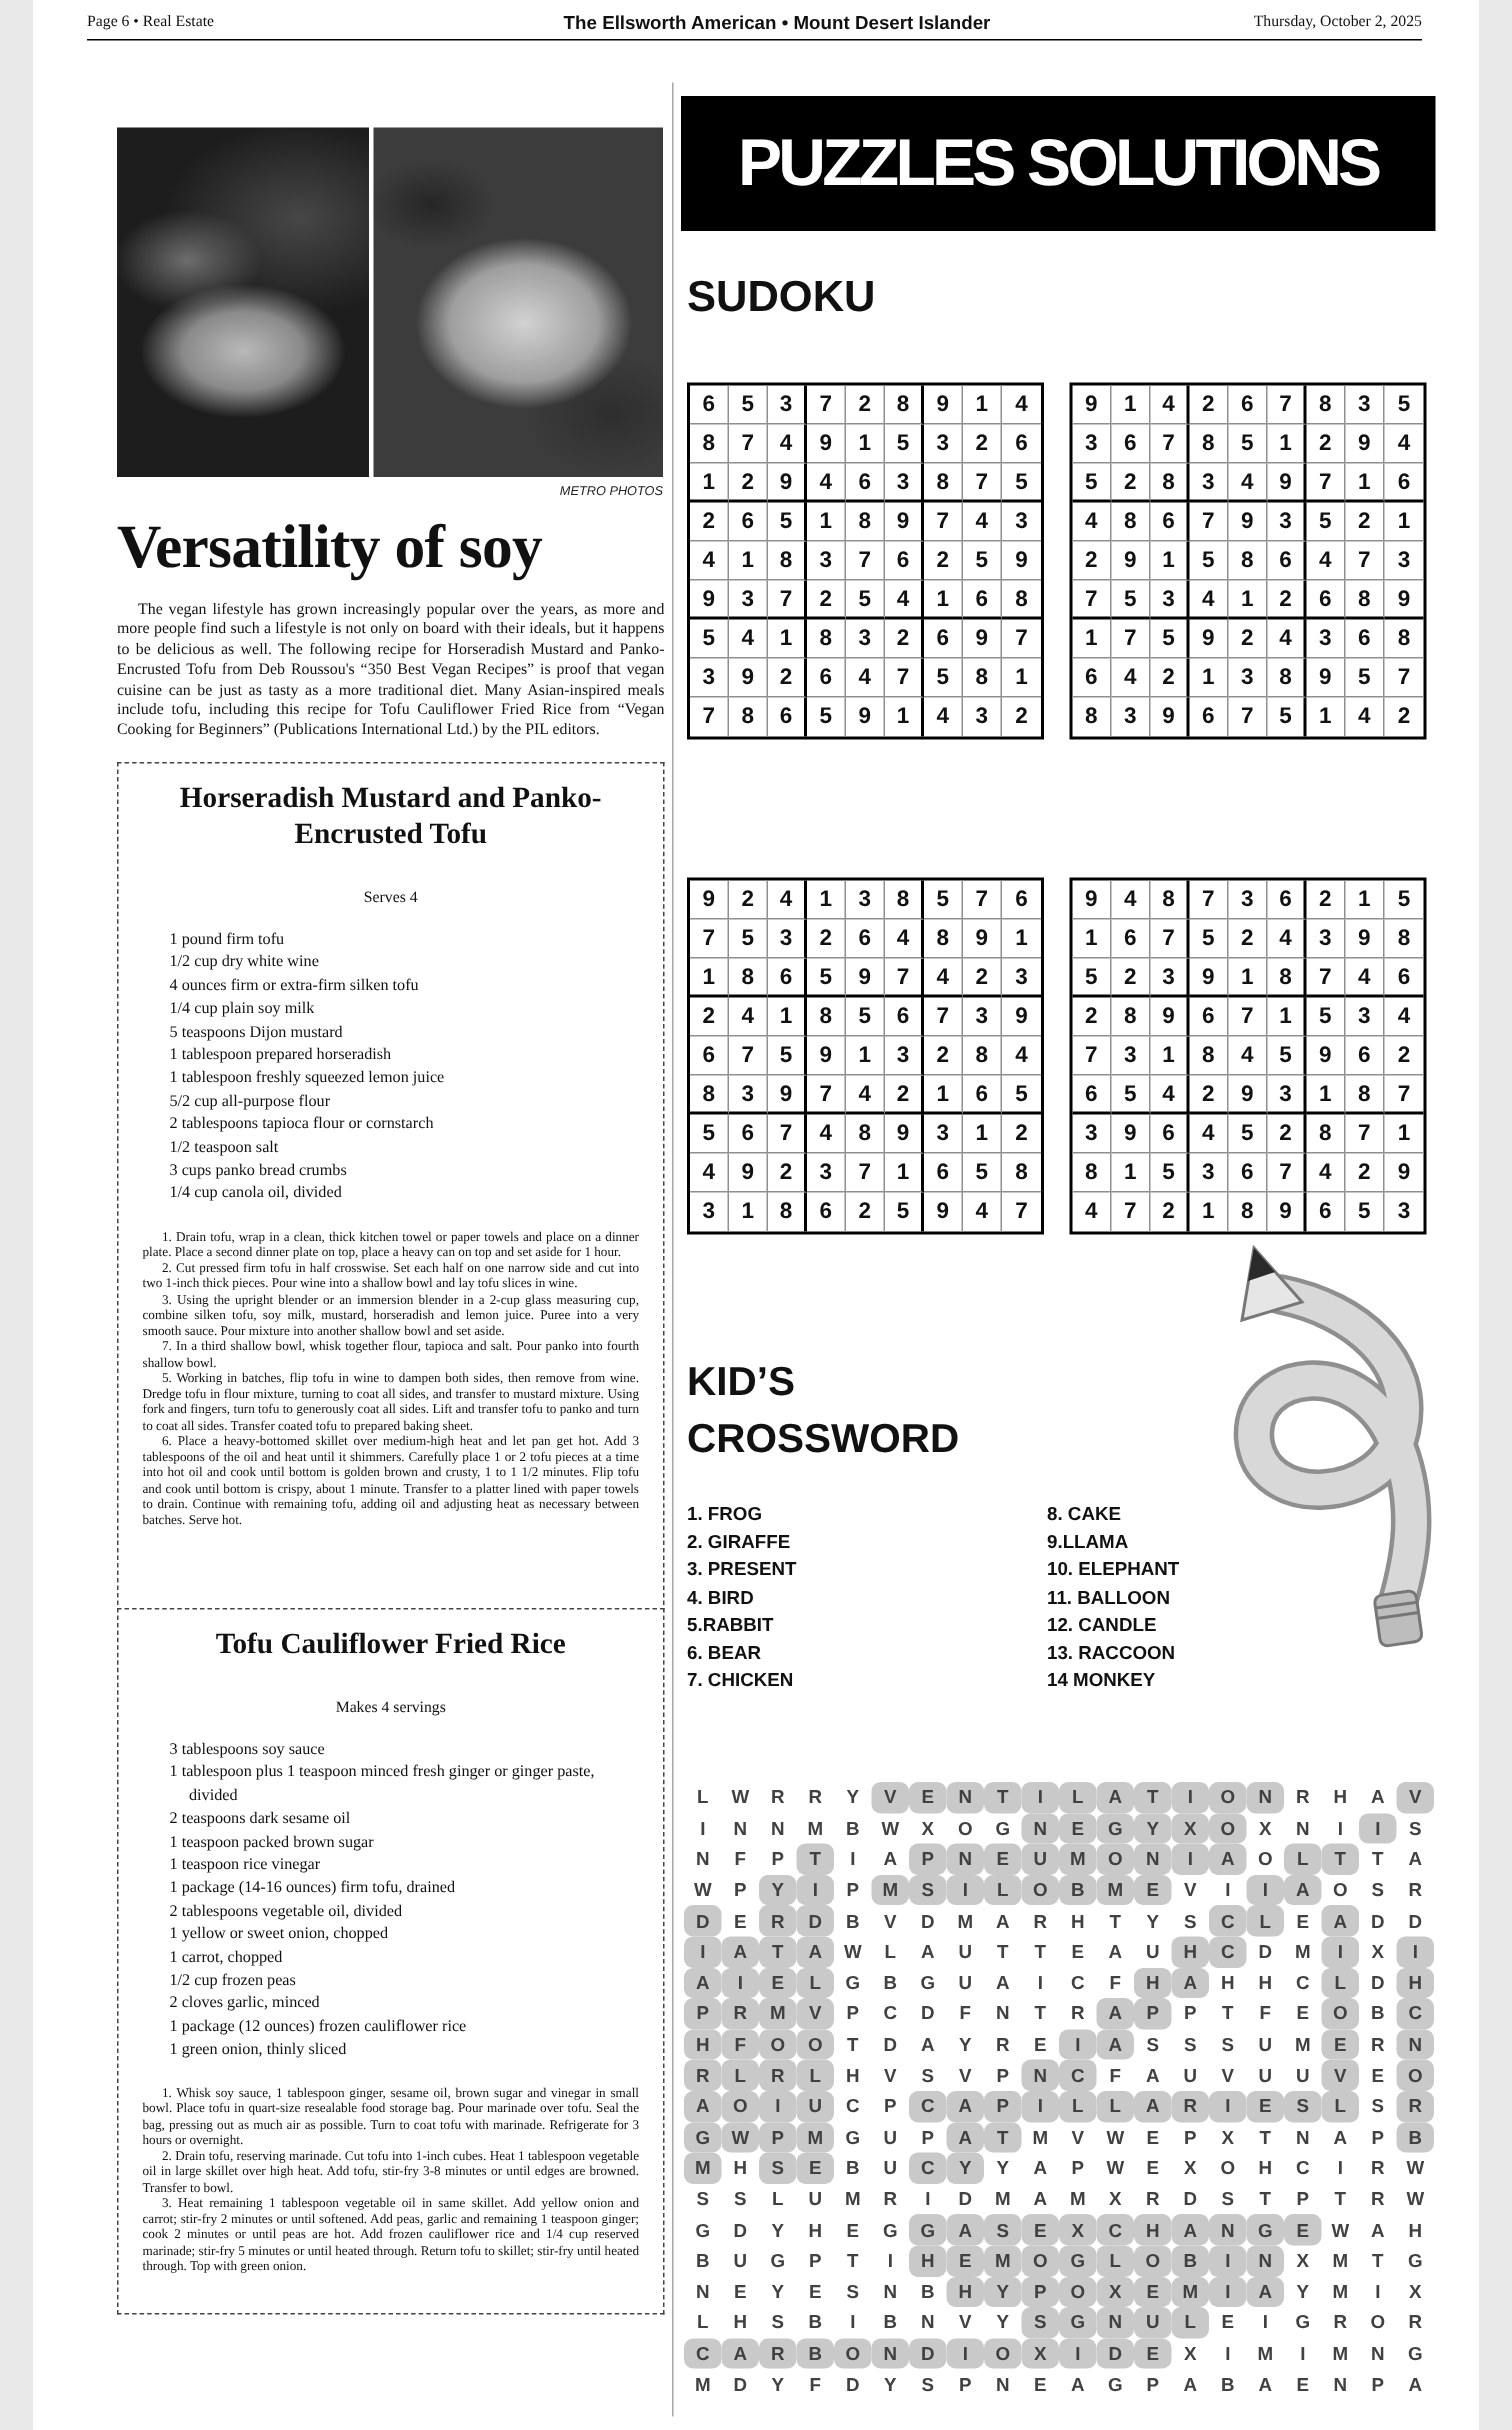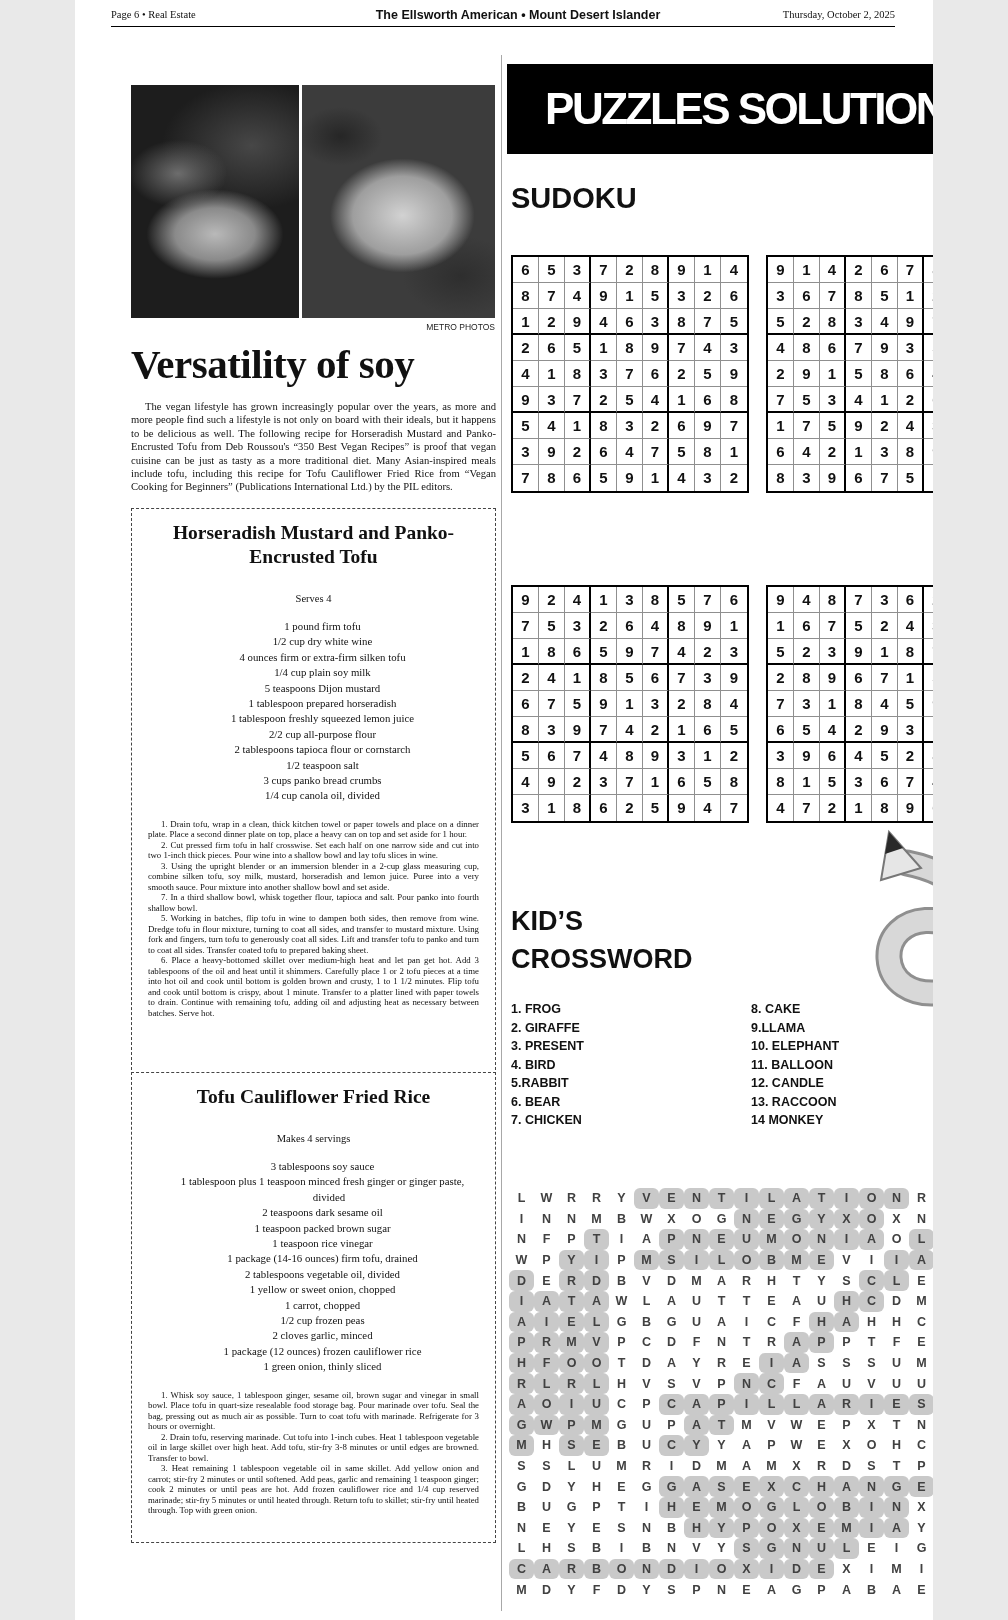--- a/index.html
+++ b/index.html
@@ -1,16 +1,16 @@
 <!DOCTYPE html>
 <html><head>
 <meta charset="utf-8">
 <style>
   html,body{margin:0;padding:0;background:#e9e9e9;}
-  .page{position:relative;width:858px;height:1620px;margin:0 auto;background:#ffffff;
+  .page{position:relative;width:964px;height:1620px;margin:0 auto;background:#ffffff;
         font-family:"Liberation Serif",serif;color:#111;overflow:hidden;}
 
   
   .hdr-left{position:absolute;left:36px;top:9px;font-size:10.5px;}
   .hdr-center{position:absolute;left:0;right:0;top:8px;text-align:center;
               font-family:"Liberation Sans",sans-serif;font-weight:bold;font-size:12.5px;margin-left:28px;}
   .hdr-right{position:absolute;right:38px;top:9px;font-size:10.5px;}
   .hdr-rule{position:absolute;left:36px;right:38px;top:26px;border-top:1.5px solid #000;}
   .vdivider{position:absolute;left:426px;top:55px;height:1556px;border-left:1px solid #a8a8a8;}
 
@@ -20,34 +20,34 @@
     background-image:
       radial-gradient(95px 62px at 50% 64%, #b9b9b9 0%, #8a8a8a 42%, rgba(0,0,0,0) 72%),
       radial-gradient(70px 48px at 28% 38%, #6d6d6d 0%, rgba(0,0,0,0) 70%),
       radial-gradient(120px 85px at 72% 26%, #474747 0%, rgba(0,0,0,0) 75%);}
   .photo2{left:227px;width:193px;background:#3c3c3c;
     background-image:
       radial-gradient(95px 75px at 52% 56%, #d2d2d2 0%, #9e9e9e 52%, rgba(0,0,0,0) 76%),
       radial-gradient(60px 42px at 20% 22%, #262626 0%, rgba(0,0,0,0) 70%),
       radial-gradient(80px 55px at 82% 82%, #2e2e2e 0%, rgba(0,0,0,0) 72%);}
   .photo-credit{position:absolute;left:56px;top:322px;width:364px;text-align:right;
-                font-family:"Liberation Sans",sans-serif;font-size:8.5px;color:#222;}
+                font-family:"Liberation Sans",sans-serif;font-style:italic;font-size:8.5px;color:#222;}
   .article-title{position:absolute;left:56px;top:340px;width:368px;font-size:41px;
                  font-weight:bold;letter-spacing:-0.5px;}
   .article-intro{position:absolute;left:56px;top:400px;width:365px;font-size:10.6px;
                  line-height:13.4px;text-align:justify;text-indent:14px;}
 
   .recipe-box{position:absolute;left:56px;width:365px;border:1.5px dashed #444;
               box-sizing:border-box;padding:12px 16px;overflow:hidden;background:#fff;}
   #recipe1{top:508px;height:567px;}
   #recipe2{top:1072px;height:471px;}
   .recipe-title{text-align:center;font-weight:bold;font-size:19.5px;line-height:24px;}
   .recipe-serving{text-align:center;font-size:10.5px;margin-top:24px;}
   .ingredients{margin:15px 0 0 18px;font-size:10.8px;line-height:15.4px;}
-  .ingredient{padding-left:13px;text-indent:-13px;text-align:center;}
+  .ingredient{padding-left:13px;text-indent:-13px;}
   .directions{margin-top:15px;font-size:8.8px;line-height:10.5px;text-align:justify;}
   .direction-par{text-indent:13px;}
 
   
   .banner{position:absolute;left:432px;top:64px;width:503px;height:90px;background:#000;}
   .banner-text{color:#fff;font-family:"Liberation Sans",sans-serif;font-weight:bold;
                font-size:44px;letter-spacing:-2.5px;line-height:90px;text-align:center;}
   .sudoku-heading{position:absolute;left:436px;top:182px;font-family:"Liberation Sans",sans-serif;
                   font-weight:bold;font-size:29px;}
   .sudoku{position:absolute;display:grid;grid-template-columns:repeat(9,26px);
@@ -97,21 +97,21 @@
     <div class="recipe-title">Horseradish Mustard and Panko-Encrusted Tofu</div>
     <div class="recipe-serving">Serves 4</div>
     <div class="ingredients">
         <div class="ingredient">1 pound firm tofu</div>
         <div class="ingredient">1/2 cup dry white wine</div>
         <div class="ingredient">4 ounces firm or extra-firm silken tofu</div>
         <div class="ingredient">1/4 cup plain soy milk</div>
         <div class="ingredient">5 teaspoons Dijon mustard</div>
         <div class="ingredient">1 tablespoon prepared horseradish</div>
         <div class="ingredient">1 tablespoon freshly squeezed lemon juice</div>
-        <div class="ingredient">2/2 cup all-purpose flour</div>
+        <div class="ingredient">5/2 cup all-purpose flour</div>
         <div class="ingredient">2 tablespoons tapioca flour or cornstarch</div>
         <div class="ingredient">1/2 teaspoon salt</div>
         <div class="ingredient">3 cups panko bread crumbs</div>
         <div class="ingredient">1/4 cup canola oil, divided</div>
       </div>
     <div class="directions">
         <div class="direction-par">1. Drain tofu, wrap in a clean, thick kitchen towel or paper towels and place on a dinner plate. Place a second dinner plate on top, place a heavy can on top and set aside for 1 hour.</div>
         <div class="direction-par">2. Cut pressed firm tofu in half crosswise. Set each half on one narrow side and cut into two 1-inch thick pieces. Pour wine into a shallow bowl and lay tofu slices in wine.</div>
         <div class="direction-par">3. Using the upright blender or an immersion blender in a 2-cup glass measuring cup, combine silken tofu, soy milk, mustard, horseradish and lemon juice. Puree into a very smooth sauce. Pour mixture into another shallow bowl and set aside.</div>
         <div class="direction-par">7. In a third shallow bowl, whisk together flour, tapioca and salt. Pour panko into fourth shallow bowl.</div>

